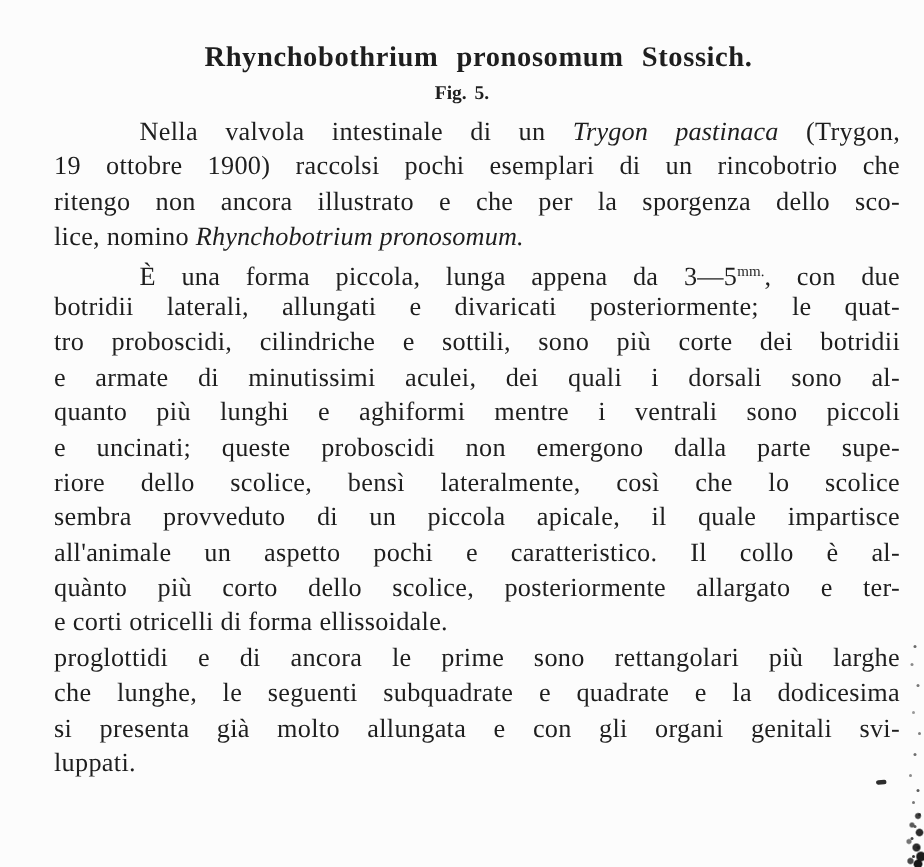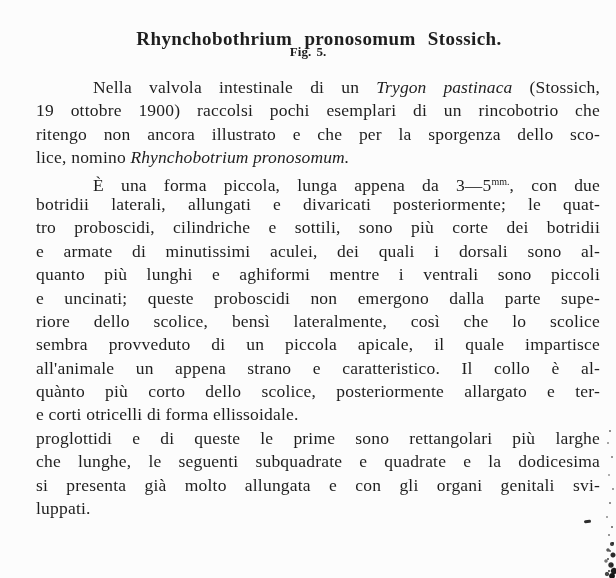--- a/index.html
+++ b/index.html
@@ -23,21 +23,21 @@
     width: 100%;
     margin: 11px;
     text-align: center;
     font-size: 19px;
     font-weight: 700;
     letter-spacing: 0.4px;
     word-spacing: 7px;
   }
   .fig-label {
     position: absolute;
-    top: 44px;
+    top: 54px;
     left: 0;
     width: 100%;
     text-align: center;
     font-size: 13px;
     font-weight: 700;
     word-spacing: 2px;
   }
   .body-text {
     position: absolute;
     top: 76px;
@@ -126,36 +126,36 @@
 </style>
 </head>
 <body>
 
 <div class="page">
   <h1 class="title">Rhynchobothrium pronosomum Stossich.</h1>
 
   <div class="fig-label">Fig. 5.</div>
 
   <div class="body-text">
-      <div class="line indent"><span>Nella valvola intestinale di un </span><span class="italic">Trygon pastinaca</span><span> (Stossich,</span></div>
+      <div class="line indent"><span>Nella valvola intestinale di un </span><span class="italic">Trygon pastinaca</span><span> (Trygon,</span></div>
       <div class="line"><span>19 ottobre 1900) raccolsi pochi esemplari di un rincobotrio che</span></div>
       <div class="line"><span>ritengo non ancora illustrato e che per la sporgenza dello sco-</span></div>
       <div class="line last"><span>lice, nomino </span><span class="italic">Rhynchobotrium pronosomum.</span></div>
       <div class="line indent"><span>È una forma piccola, lunga appena da 3—5</span><span class="sup">mm.</span><span>, con due</span></div>
       <div class="line"><span>botridii laterali, allungati e divaricati posteriormente; le quat-</span></div>
       <div class="line"><span>tro proboscidi, cilindriche e sottili, sono più corte dei botridii</span></div>
       <div class="line"><span>e armate di minutissimi aculei, dei quali i dorsali sono al-</span></div>
       <div class="line"><span>quanto più lunghi e aghiformi mentre i ventrali sono piccoli</span></div>
       <div class="line"><span>e uncinati; queste proboscidi non emergono dalla parte supe-</span></div>
       <div class="line"><span>riore dello scolice, bensì lateralmente, così che lo scolice</span></div>
       <div class="line"><span>sembra provveduto di un piccola apicale, il quale impartisce</span></div>
-      <div class="line"><span>all'animale un appena strano e caratteristico. Il collo è al-</span></div>
+      <div class="line"><span>all'animale un aspetto pochi e caratteristico. Il collo è al-</span></div>
       <div class="line"><span>quànto più corto dello scolice, posteriormente allargato e ter-</span></div>
       <div class="line last"><span>e corti otricelli di forma ellissoidale.</span></div>
-      <div class="line"><span>proglottidi e di queste le prime sono rettangolari più larghe</span></div>
+      <div class="line"><span>proglottidi e di ancora le prime sono rettangolari più larghe</span></div>
       <div class="line"><span>che lunghe, le seguenti subquadrate e quadrate e la dodicesima</span></div>
       <div class="line"><span>si presenta già molto allungata e con gli organi genitali svi-</span></div>
       <div class="line last"><span>luppati.</span></div>
     </div>
 
   <div class="noise-strip"></div>
   <div class="noise-corner"></div>
   <div class="noise-speck"></div>
 </div>
 

